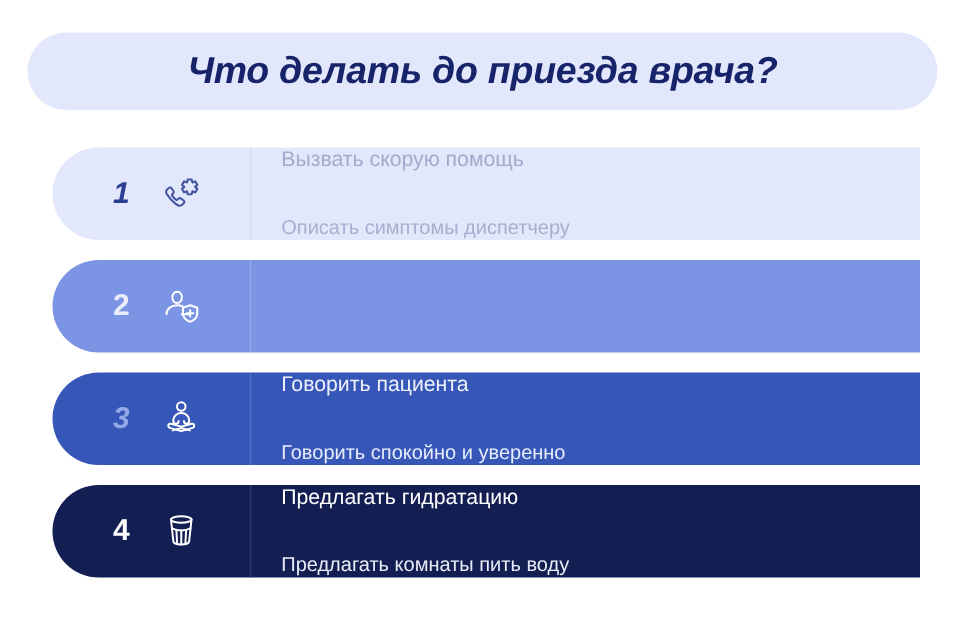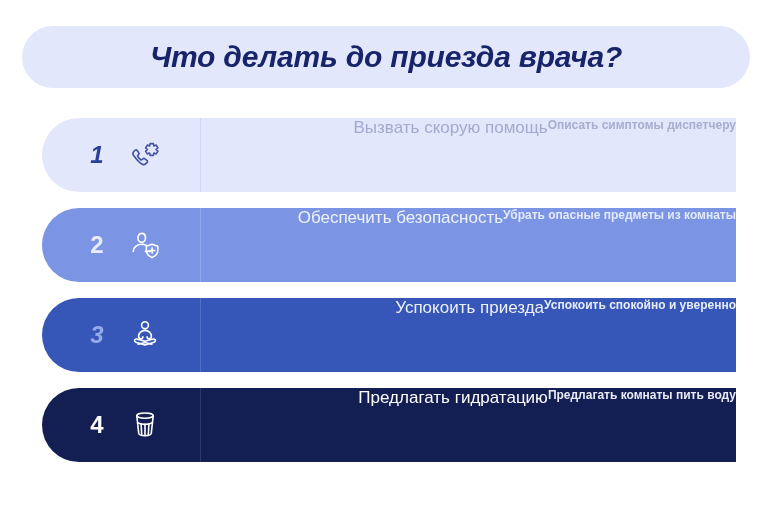--- a/index.html
+++ b/index.html
@@ -101,37 +101,37 @@
 
   .step-divider {
     width: 1px;
     align-self: stretch;
     flex: 0 0 1px;
   }
 
   .step-body {
     flex: 1 1 auto;
     display: flex;
-    flex-direction: row;
-    justify-content: flex-end;
+    flex-direction: column;
+    justify-content: space-between;
     padding-left: 24px;
     box-sizing: border-box;
   }
 
   .step-title {
     font-size: 17px;
     font-weight: normal;
     line-height: 1.2;
     margin-bottom: 8px;
     white-space: nowrap;
   }
 
   .step-subtitle {
-    font-size: 12px;
-    font-weight: bold;
+    font-size: 16px;
+    font-weight: normal;
     line-height: 1.2;
     white-space: nowrap;
   }
 
   
   .row-1 { background: #e3e7fb; }
   .row-1 .step-number { color: #2b3f96; }
   .row-1 .step-title { color: #a3aace; }
   .row-1 .step-subtitle { color: #a8aecf; }
   .row-1 .step-divider { background: #d2d8f3; }
@@ -200,43 +200,39 @@
           <svg viewBox="0 0 34 34" xmlns="http://www.w3.org/2000/svg">
             <path class="icon-stroke" d="M13.7 5.4c2.3 0 3.8 1.9 3.8 4.4 0 2.5-1.6 4.6-3.8 4.6s-3.8-2.1-3.8-4.6c0-2.5 1.5-4.4 3.8-4.4z"></path>
             <path class="icon-stroke" d="M5.2 23.4c0-4.1 3.8-7.2 8.5-7.2 1.6 0 3.1 0.35 4.4 0.98"></path>
             <path class="icon-stroke" d="M17.4 23.4h5.2"></path>
             <path class="icon-stroke" d="M24.1 16.2l5.7 2v4.4c0 3.3-2.5 5.7-5.7 6.9-3.2-1.2-5.7-3.6-5.7-6.9v-4.4z"></path>
             <path class="icon-stroke" d="M24.1 19.9v5.2M21.5 22.5h5.2"></path>
           </svg>
         </div>
       </div>
       <div class="step-divider"></div>
-      <div class="step-body">
-        <div class="step-title">Обеспечить безопасность</div>
-        <div class="step-subtitle">Убрать опасные предметы из комнаты</div>
-      </div>
     </div>
 
     <div class="step-row row-3">
       <div class="step-left">
         <div class="step-number">3</div>
         <div class="step-icon">
           <svg viewBox="0 0 34 34" xmlns="http://www.w3.org/2000/svg">
             <circle class="icon-stroke" cx="17" cy="7.2" r="3.4"></circle>
             <path class="icon-stroke" d="M17 12.4c-3.6 0-6.4 2.6-6.4 5.9 0 1.5 0.9 2.6 2.2 2.6 1.2 0 2.1-0.9 2.1-2.1"></path>
             <path class="icon-stroke" d="M17 12.4c3.6 0 6.4 2.6 6.4 5.9 0 1.5-0.9 2.6-2.2 2.6-1.2 0-2.1-0.9-2.1-2.1"></path>
             <path class="icon-stroke" d="M6.6 22.6c0-1.1 1-1.9 2.1-1.6l8.3 2.3 8.3-2.3c1.1-0.3 2.1 0.5 2.1 1.6 0 0.8-0.5 1.5-1.3 1.7l-9.1 2.6-9.1-2.6c-0.8-0.2-1.3-0.9-1.3-1.7z"></path>
             <path class="icon-stroke" d="M10.2 26.3l6.8-1.9 6.8 1.9"></path>
           </svg>
         </div>
       </div>
       <div class="step-divider"></div>
       <div class="step-body">
-        <div class="step-title">Успокоить приезда</div>
-        <div class="step-subtitle">Успокоить спокойно и уверенно</div>
+        <div class="step-title">Говорить пациента</div>
+        <div class="step-subtitle">Говорить спокойно и уверенно</div>
       </div>
     </div>
 
     <div class="step-row row-4">
       <div class="step-left">
         <div class="step-number">4</div>
         <div class="step-icon">
           <svg viewBox="0 0 34 34" xmlns="http://www.w3.org/2000/svg">
             <ellipse class="icon-stroke" cx="17" cy="7.6" rx="8.2" ry="2.6"></ellipse>
             <path class="icon-stroke" d="M8.8 7.6l1.9 17.6c0.1 1.3 2.9 2.4 6.3 2.4s6.2-1.1 6.3-2.4l1.9-17.6"></path>

